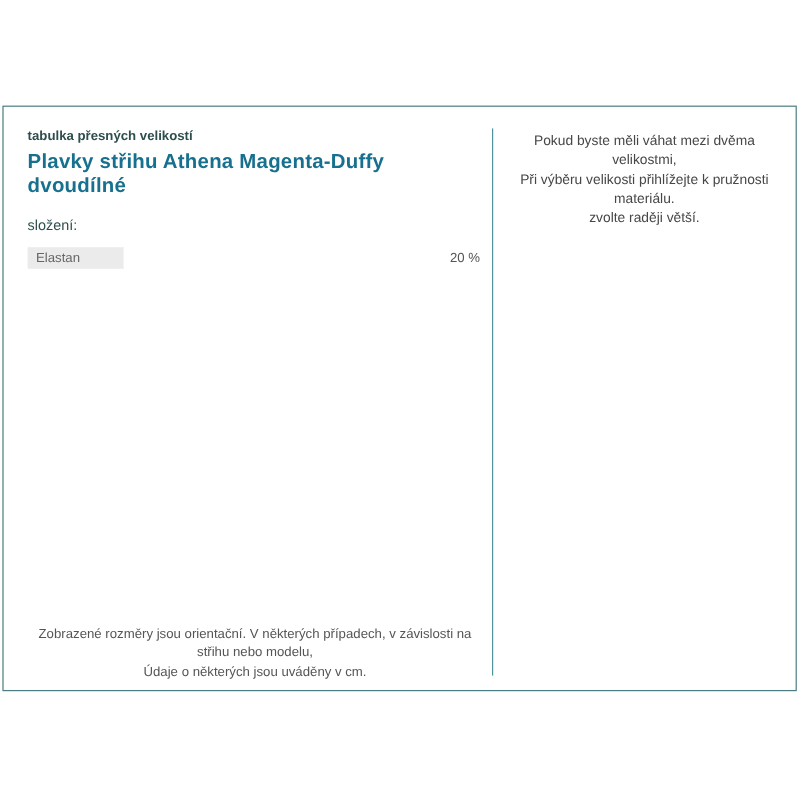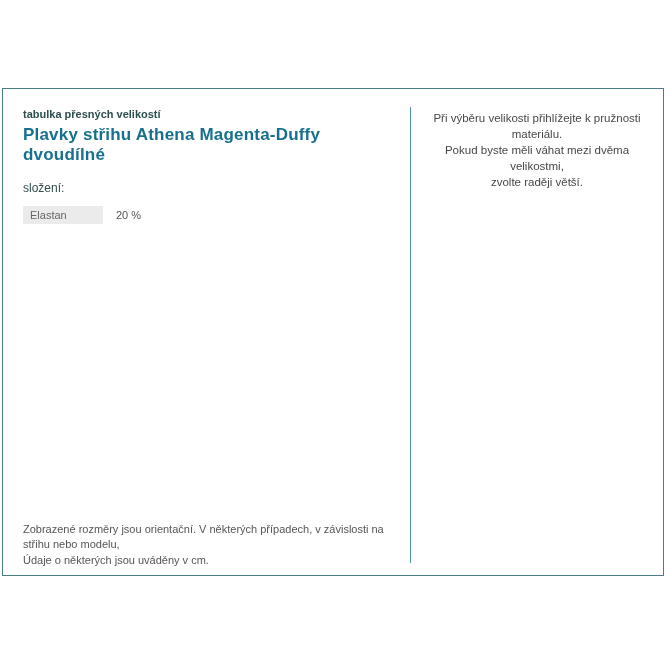--- a/index.html
+++ b/index.html
@@ -56,20 +56,21 @@
     font-size: 12px;
     font-weight: normal;
     color: #2e4d4d;
     margin-bottom: 11px;
   }
   .comp-row {
     display: flex;
     align-items: stretch;
     margin-bottom: 5px;
     height: 18px;
+    justify-content: space-between;
   }
   .comp-label {
     width: 73px;
     background: #ebebeb;
     font-size: 11px;
     color: #666666;
     padding: 3px 0 0 7px;
     box-sizing: content-box;
   }
   .comp-value {
@@ -78,20 +79,21 @@
     padding: 3px 0 0 13px;
   }
   .disclaimer {
     position: absolute;
     left: 20px;
     right: 8px;
     bottom: 7px;
     font-size: 11px;
     color: #555555;
     line-height: 15.5px;
+    text-align: center;
   }
   .right-note {
     font-size: 11.5px;
     color: #474747;
     line-height: 16px;
   }
 </style>
 </head>
 <body>
 
@@ -114,19 +116,19 @@
     <div class="disclaimer">
       <div>Zobrazené rozměry jsou orientační. V některých případech, v závislosti na střihu nebo modelu,</div>
       <div>Údaje o některých jsou uváděny v cm.</div>
     </div>
   </div>
 
   <div class="divider"></div>
 
   <div class="right-col">
     <div class="right-note">
+      <div>Pokud byste měli váhat mezi dvěma velikostmi,</div>
       <div>Při výběru velikosti přihlížejte k pružnosti materiálu.</div>
-      <div>Pokud byste měli váhat mezi dvěma velikostmi,</div>
       <div>zvolte raději větší.</div>
     </div>
   </div>
 
 </div>
 
 </body></html>

